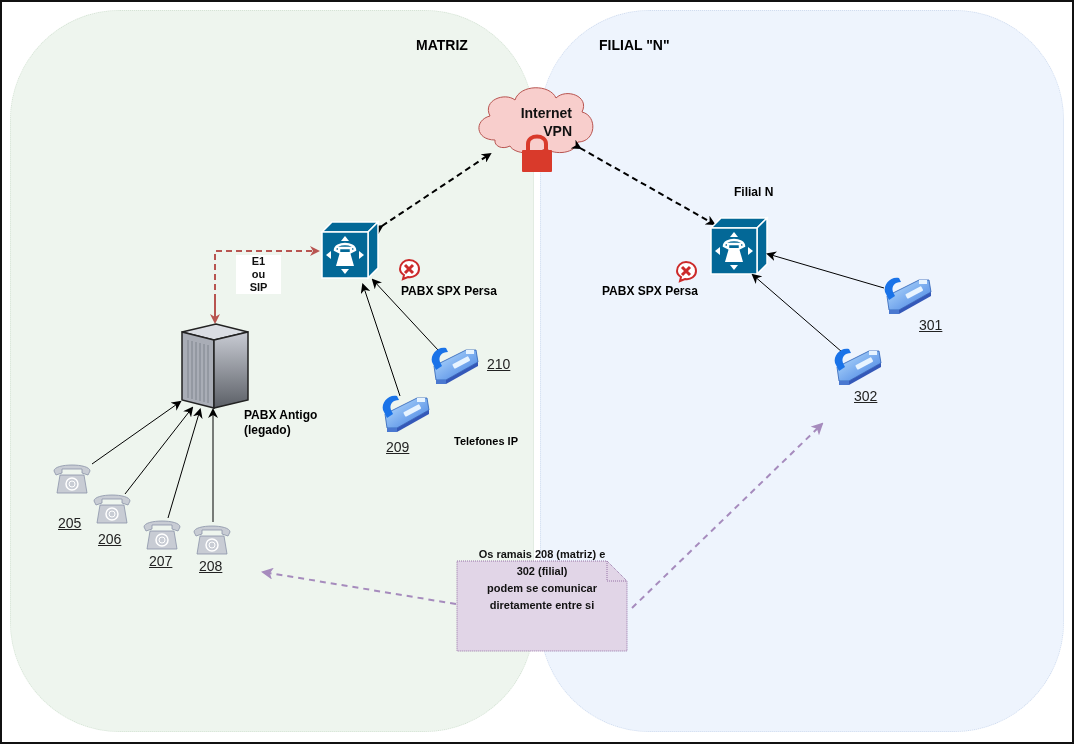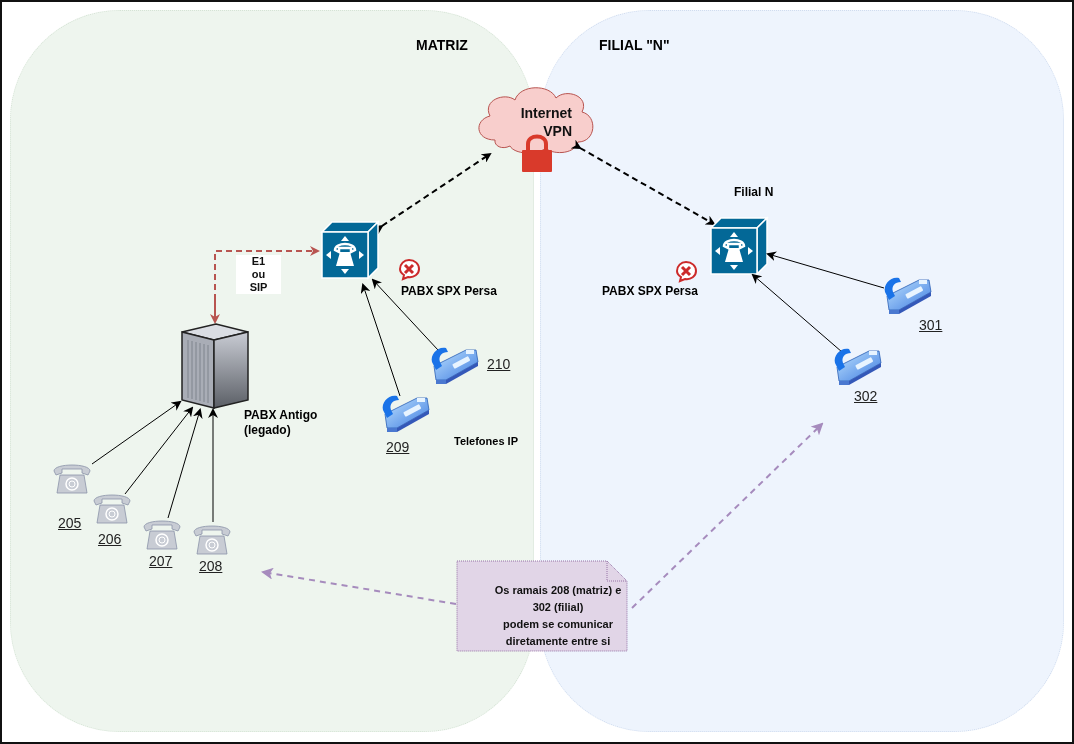--- a/index.html
+++ b/index.html
@@ -5,21 +5,21 @@
   html, body { margin:0; padding:0; background:#fff; }
   body { width:1074px; height:744px; position:relative; overflow:hidden; font-family:"Liberation Sans", sans-serif; }
   .frame { position:absolute; left:0; top:0; width:1070px; height:740px; border:2px solid #111; background:#fff; }
   .zone { position:absolute; border:1px dotted #c8d6c8; }
   .zone-matriz { left:10px; top:10px; width:522px; height:720px; background:#eef5ee; border-radius:110px 110px 110px 110px; border-color:#d5e3d5; }
   .zone-filial { left:540px; top:10px; width:522px; height:720px; background:#eef4fd; border-radius:110px; border-color:#d0dcef; }
   .lbl { position:absolute; font-weight:bold; font-size:12px; color:#000000; white-space:nowrap; }
   .title { font-size:14px; }
   .num { position:absolute; font-size:14px; color:#222;text-decoration:underline; }
   svg.overlay { position:absolute; left:0; top:0; }
-  .note { position:absolute; left:457px; top:568px; width:153px; height:90px;margin-left:16px; }
+  .note { position:absolute; left:457px; top:532px; width:153px; height:90px; }
   .note-text { position:absolute; left:0; top:14px; width:170px; text-align:center; font-weight:bold; font-size:11px; line-height:17px; color:#111; }
   .cloud-text { position:absolute; left:492px; top:104px; width:80px; text-align:right; font-weight:bold; font-size:14px; line-height:18px; color:#111; }
   .e1 { position:absolute; left:236px; top:231px; width:45px; text-align:center; font-weight:bold; font-size:11px; line-height:13px; color:#111; background:#fff;margin-top:24px; }
 </style>
 </head>
 <body>
 
 <div class="frame"></div>
 <div class="zone zone-matriz"></div>
 <div class="zone zone-filial"></div>

